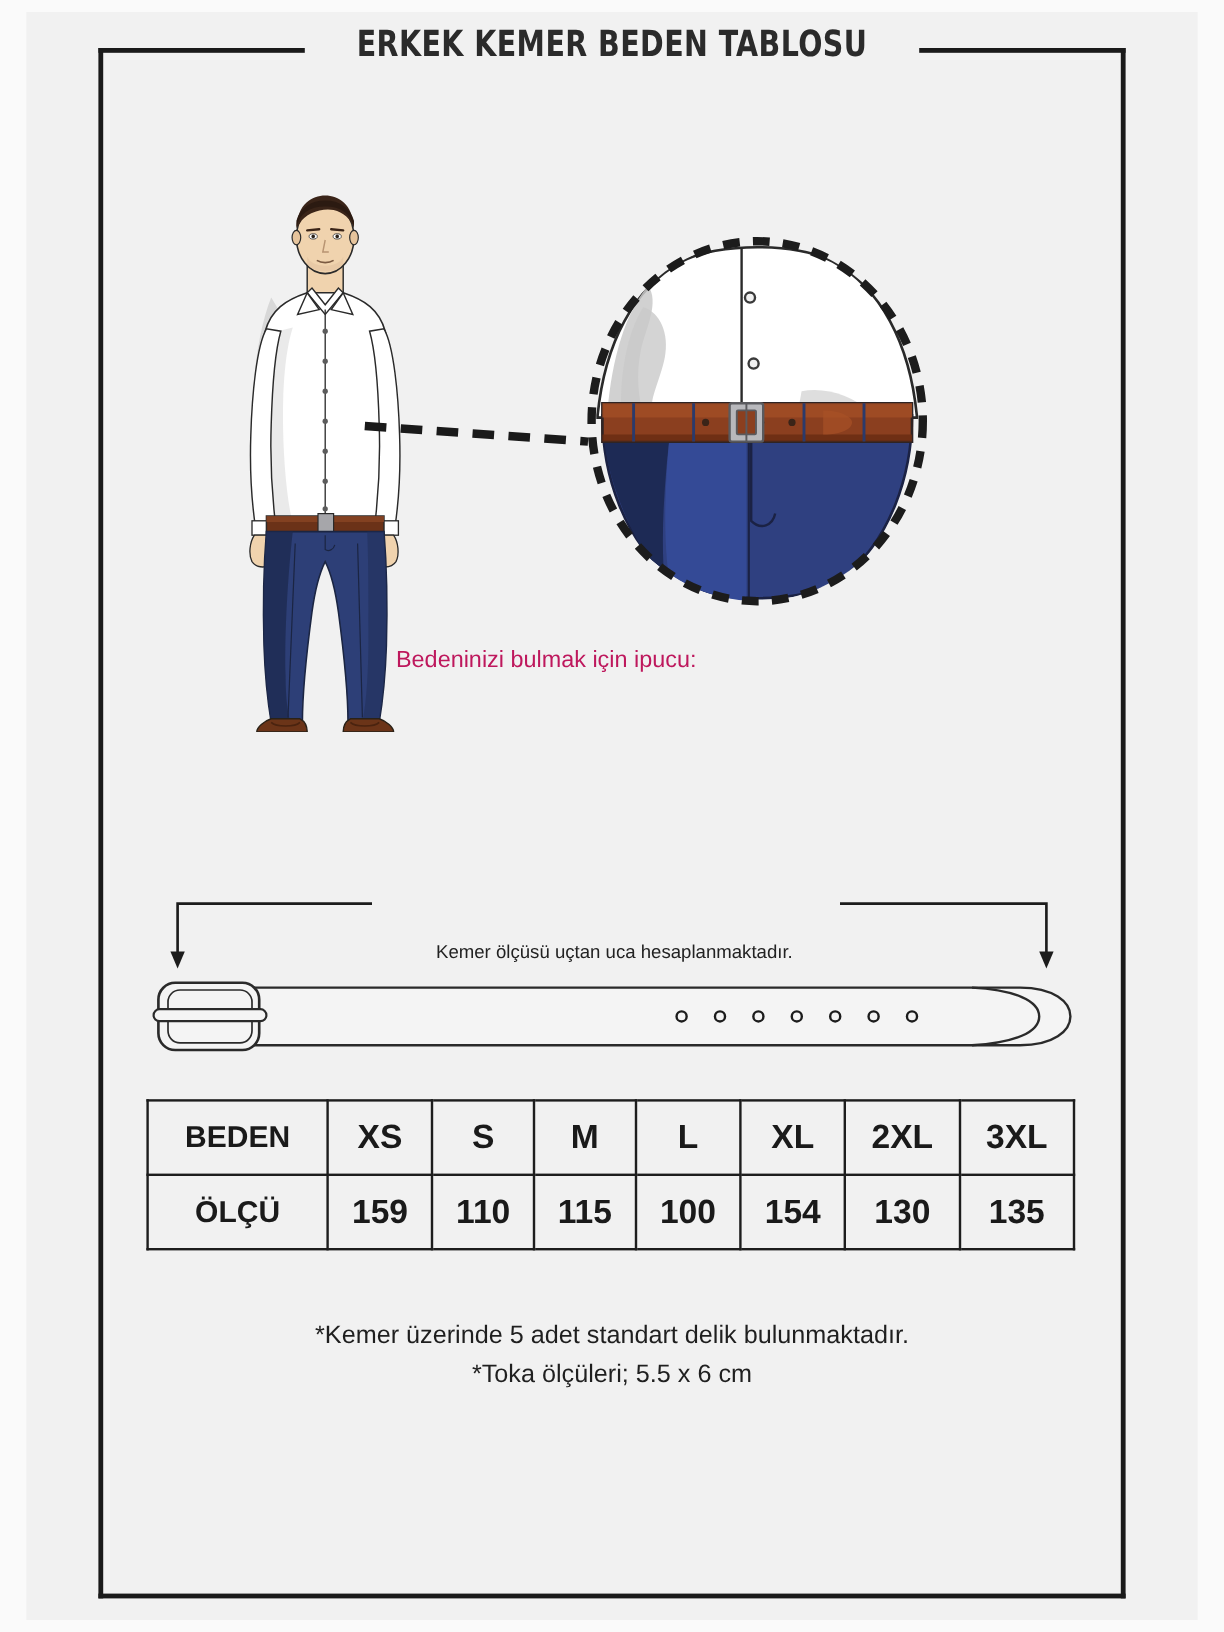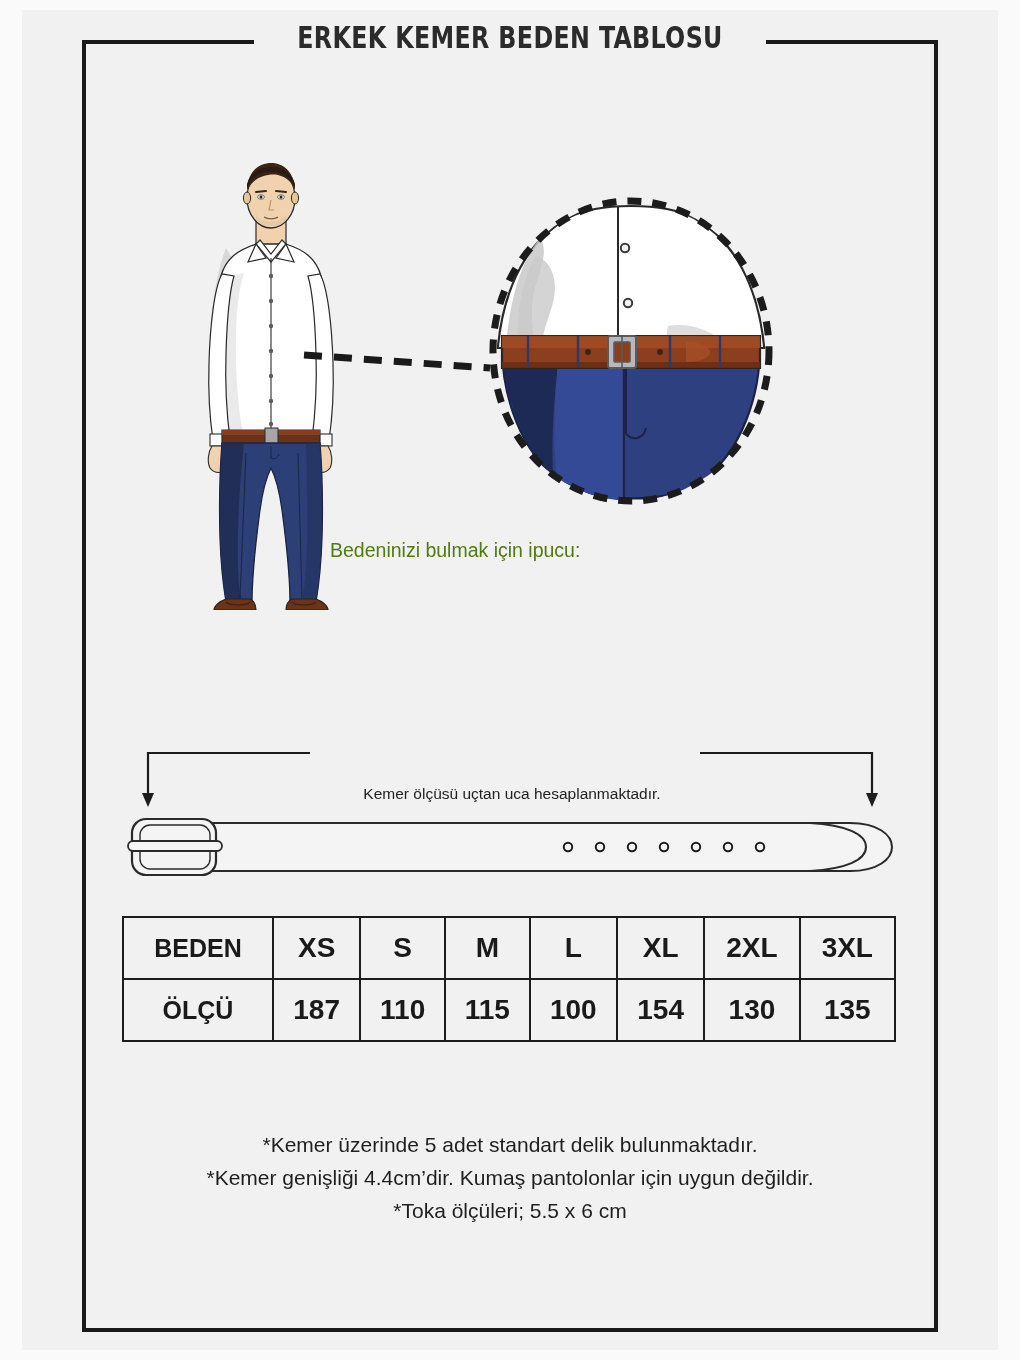--- a/index.html
+++ b/index.html
@@ -44,21 +44,21 @@
 
   
   .magnifier{position:absolute;left:488px;top:196px;width:286px;height:310px;}
 
   
   .connector{position:absolute;left:300px;top:330px;width:230px;height:70px;}
 
   
   .tip{
     position:absolute;left:330px;top:536px;width:660px;
-    font-size:19.5px;color:#4d7c0f;line-height:28px;
+    font-size:19.5px;color:#be185d;line-height:28px;
   }
   .tip div{white-space:nowrap;}
 
   
   .belt-area{position:absolute;left:110px;top:735px;width:820px;height:160px;}
   .belt-caption{
     position:absolute;left:322px;top:785px;width:380px;
     font-size:15.5px;color:#222;text-align:center;white-space:nowrap;
   }
 
@@ -77,21 +77,21 @@
     background:#f1f1f1;
   }
   table.size td.lbl{
     font-weight:bold;font-size:25px;width:146px;
   }
   table.size tr.row-b td{font-weight:bold;}
 
   
   .notes{
     position:absolute;left:60px;top:1096px;width:900px;
-    text-align:center;font-size:21px;color:#1f1f1f;line-height:33px;margin-top:32px;
+    text-align:center;font-size:21px;color:#1f1f1f;line-height:33px;
   }
   .notes div{white-space:nowrap;}
 </style>
 </head>
 <body>
 
 <div class="outer-pad"></div>
 <div class="panel"></div>
 
 <div class="frame-left"></div>
@@ -284,29 +284,28 @@
         <td class="val">XS</td>
         <td class="val">S</td>
         <td class="val">M</td>
         <td class="val">L</td>
         <td class="val">XL</td>
         <td class="val">2XL</td>
         <td class="val">3XL</td>
       </tr>
       <tr class="row-b">
         <td class="lbl">ÖLÇÜ</td>
-        <td>187</td>
+        <td>159</td>
         <td>110</td>
         <td>115</td>
         <td>100</td>
         <td>154</td>
         <td>130</td>
         <td>135</td>
       </tr>
     </tbody>
   </table>
 </div>
 
 <div class="notes">
   <div>*Kemer üzerinde 5 adet standart delik bulunmaktadır.</div>
-  <div>*Kemer genişliği 4.4cm’dir. Kumaş pantolonlar için uygun değildir.</div>
   <div>*Toka ölçüleri; 5.5 x 6 cm</div>
 </div>
 
 </body></html>

